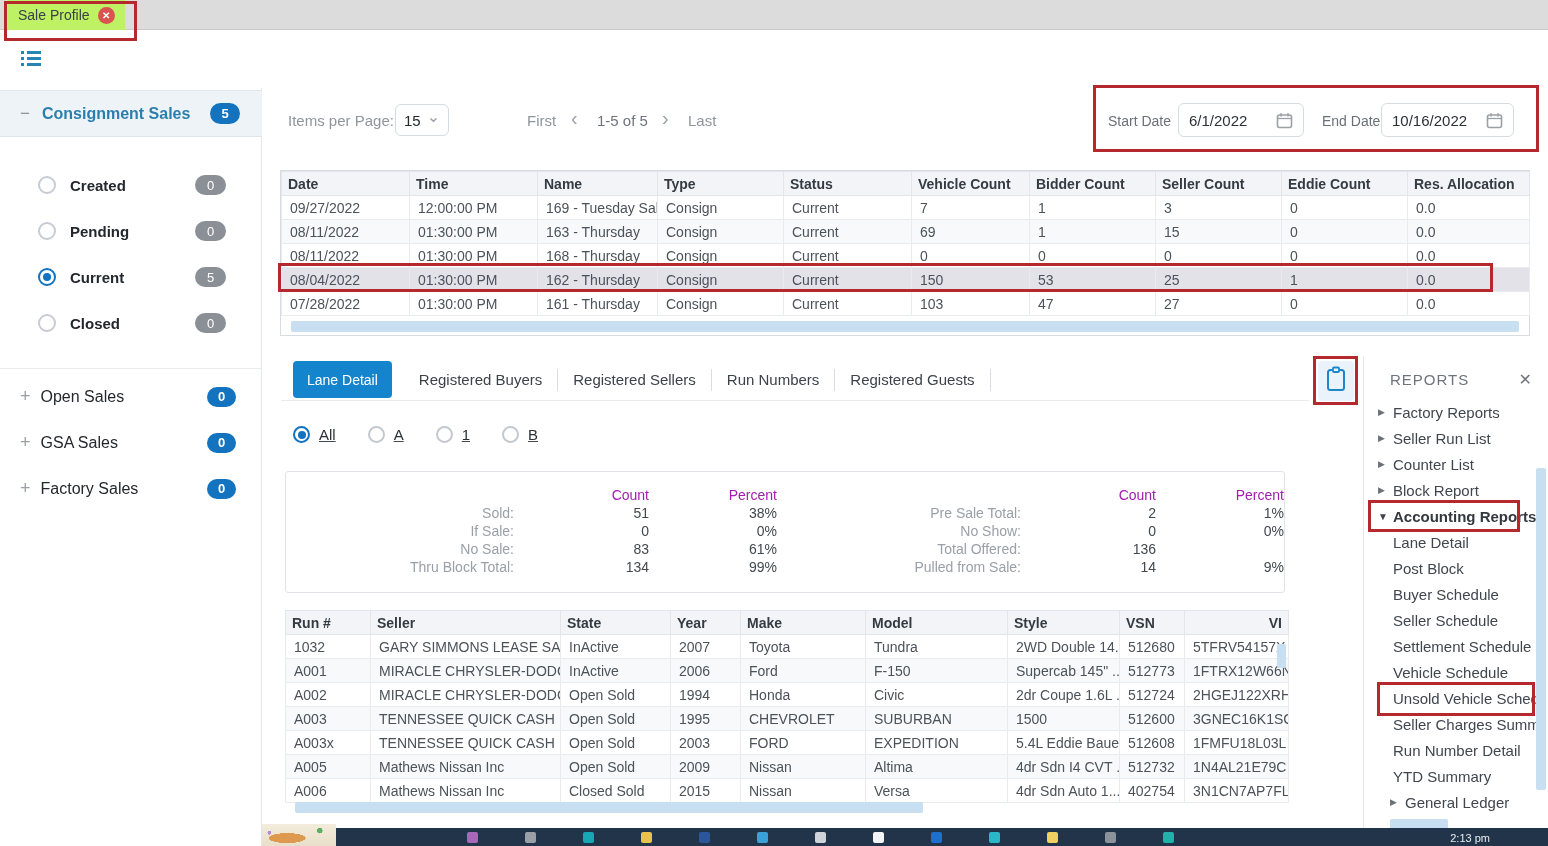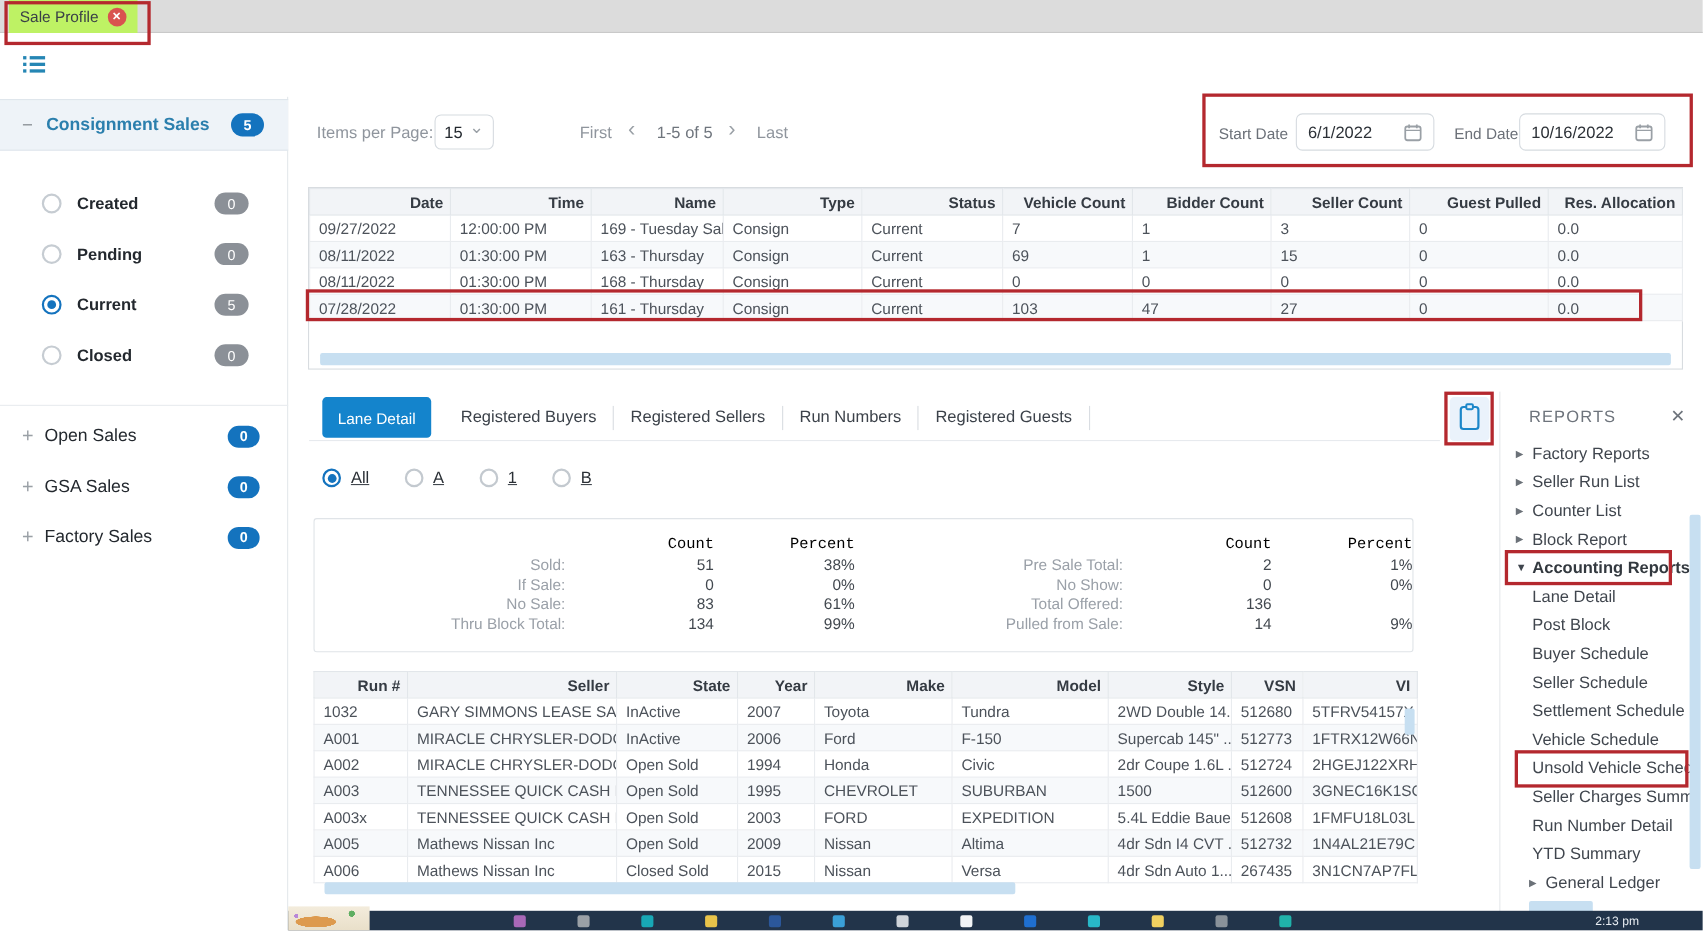--- a/index.html
+++ b/index.html
@@ -45,21 +45,21 @@
   .pag-chev { color:#9aa0a6; font-size:20px; cursor:pointer; }
   .pag-prev::before { content:"\2039"; }
   .pag-next::before { content:"\203A"; }
   .date-input { height:34px; border:1px solid #d6dbe0; border-radius:6px; background:#fff; display:flex; align-items:center; padding:0 10px; font-size:15px; color:#2c3137; cursor:text; }
   .date-input .val { flex:1; }
   .cal-icon { width:17px; height:17px; position:relative; flex:none; }
   .cal-icon svg { display:block; }
 
   
   table { border-collapse:collapse; table-layout:fixed; background:#fff; }
-  th { background:#f2f4f7; color:#353b43; font-size:14px; font-weight:bold; height:24px; text-align:right; border:1px solid #e2e6ea; padding:0 6px; overflow:hidden; white-space:nowrap; }
+  th { background:#f2f4f7; color:#353b43; font-size:14px; font-weight:bold; height:24px; text-align:left; border:1px solid #e2e6ea; padding:0 6px; overflow:hidden; white-space:nowrap; }
   td { color:#4c525a; font-size:14px; height:24px; border:1px solid #e9ecef; padding:0 8px; overflow:hidden; white-space:nowrap; }
   tbody tr:nth-child(even) td { background:#f7f9fb; }
   tbody tr.selected td { background:#e3e2e9; }
   .tbl-wrap { border:1px solid #d8dce0; }
   .hscroll { position:absolute; height:11px; background:#c7dff1; border-radius:2px; cursor:pointer; }
   .vscroll { position:absolute; background:#c7dff1; border-radius:2px; cursor:pointer; }
 
   
   .dtabs { left:293px; top:361px; display:flex; align-items:center; height:37px; }
   .dtab-active { background:#1484cc; color:#fff; font-size:14px; height:37px; padding:0 14px; border-radius:4px; display:flex; align-items:center; cursor:pointer; }
@@ -72,21 +72,21 @@
   .lane-radio .circ { width:17px; height:17px; border-radius:50%; border:2px solid #c3c9cf; position:relative; }
   .lane-radio.sel .circ::after { content:""; position:absolute; left:2.5px; top:2.5px; width:8px; height:8px; border-radius:50%; background:#1473be; }
   .lane-radio .llab { font-size:15px; color:#2b3036; }
 
   
   .sumbox { left:285px; top:471px; width:1000px; height:122px; border:1px solid #e0e4e8; border-radius:3px; background:#fff; }
   .sum-grid { position:absolute; top:14px; display:grid; grid-auto-rows:18px; }
   .sum-grid div { text-align:right; font-size:14px; line-height:18px; }
   .g1 { left:8px; grid-template-columns:220px 135px 128px; }
   .g2 { left:500px; grid-template-columns:235px 135px 128px; }
-  .sum-h { color:#000000; padding-bottom:8px;font-family:Liberation Mono, monospace; }
+  .sum-h { color:#a21caf; padding-bottom:8px; }
   .sum-l { color:#9aa0a8; }
   .sum-v { color:#42484f; }
 
   
   .clip-btn { left:1318px; top:361px; width:36px; height:40px; background:#eaf2fb; border-radius:4px; display:flex; align-items:center; justify-content:center; cursor:pointer; }
 
   
   .rep-divider { left:1363px; top:356px; width:1px; height:476px; background:#e6e9ec; }
   .rep-panel { left:1368px; top:365px; width:172px; height:460px; overflow:hidden; }
   .rep-head { display:flex; align-items:center; height:28px; padding:0 8px 0 22px; }
@@ -234,21 +234,21 @@
     <thead>
       <tr>
         <th>Date</th>
         <th>Time</th>
         <th>Name</th>
         <th>Type</th>
         <th>Status</th>
         <th>Vehicle Count</th>
         <th>Bidder Count</th>
         <th>Seller Count</th>
-        <th>Guest Pulled</th>
+        <th>Eddie Count</th>
         <th>Res. Allocation</th>
       </tr>
     </thead>
     <tbody>
 
     <tr>
           <td>09/27/2022</td>
           <td>12:00:00 PM</td>
           <td>169 - Tuesday Sale</td>
           <td>Consign</td>
@@ -274,20 +274,32 @@
         <tr>
           <td>08/11/2022</td>
           <td>01:30:00 PM</td>
           <td>168 - Thursday</td>
           <td>Consign</td>
           <td>Current</td>
           <td>0</td>
           <td>0</td>
           <td>0</td>
           <td>0</td>
+          <td>0.0</td>
+        </tr>
+        <tr class=" selected">
+          <td>08/04/2022</td>
+          <td>01:30:00 PM</td>
+          <td>162 - Thursday</td>
+          <td>Consign</td>
+          <td>Current</td>
+          <td>150</td>
+          <td>53</td>
+          <td>25</td>
+          <td>1</td>
           <td>0.0</td>
         </tr>
         <tr>
           <td>07/28/2022</td>
           <td>01:30:00 PM</td>
           <td>161 - Thursday</td>
           <td>Consign</td>
           <td>Current</td>
           <td>103</td>
           <td>47</td>
@@ -460,21 +472,21 @@
           <td>1N4AL21E79C</td>
         </tr>
         <tr>
           <td>A006</td>
           <td>Mathews Nissan Inc</td>
           <td>Closed Sold</td>
           <td>2015</td>
           <td>Nissan</td>
           <td>Versa</td>
           <td>4dr Sdn Auto 1...</td>
-          <td>267435</td>
+          <td>402754</td>
           <td>3N1CN7AP7FL</td>
         </tr>
       </tbody>
   </table>
 </div>
 <div class="abs vscroll" style="left:1277px; top:644px; width:9px; height:24px"></div>
 <div class="abs hscroll" style="left:295px; top:802px; width:628px"></div>
 
 <div class="abs clip-btn">
   <span>

